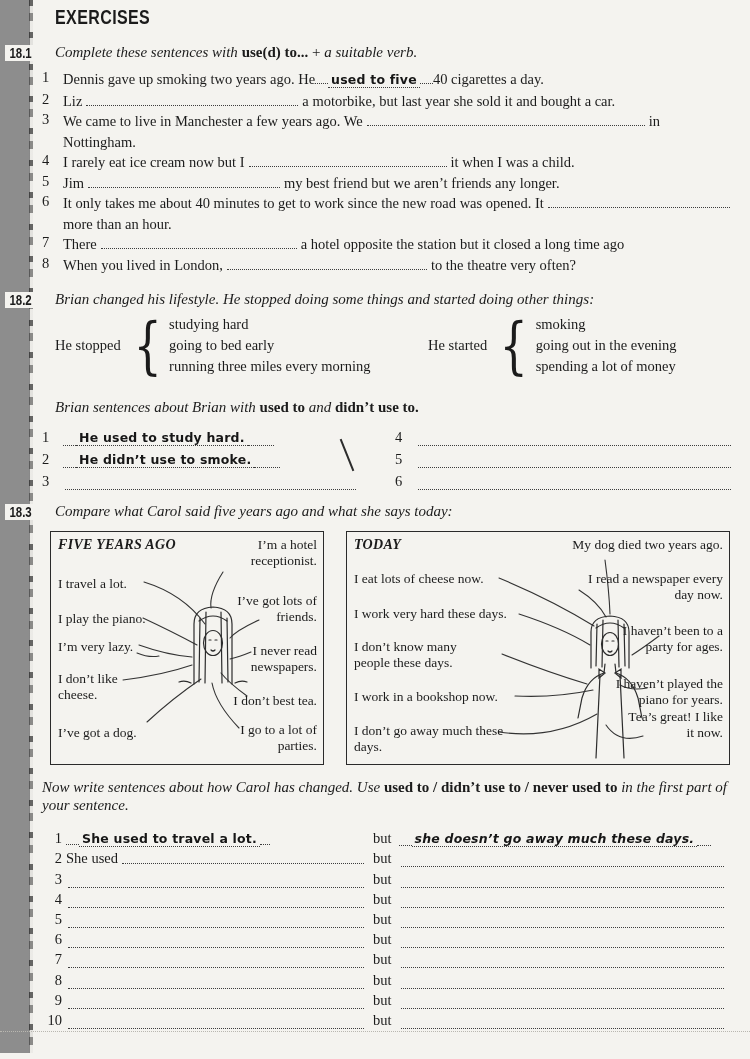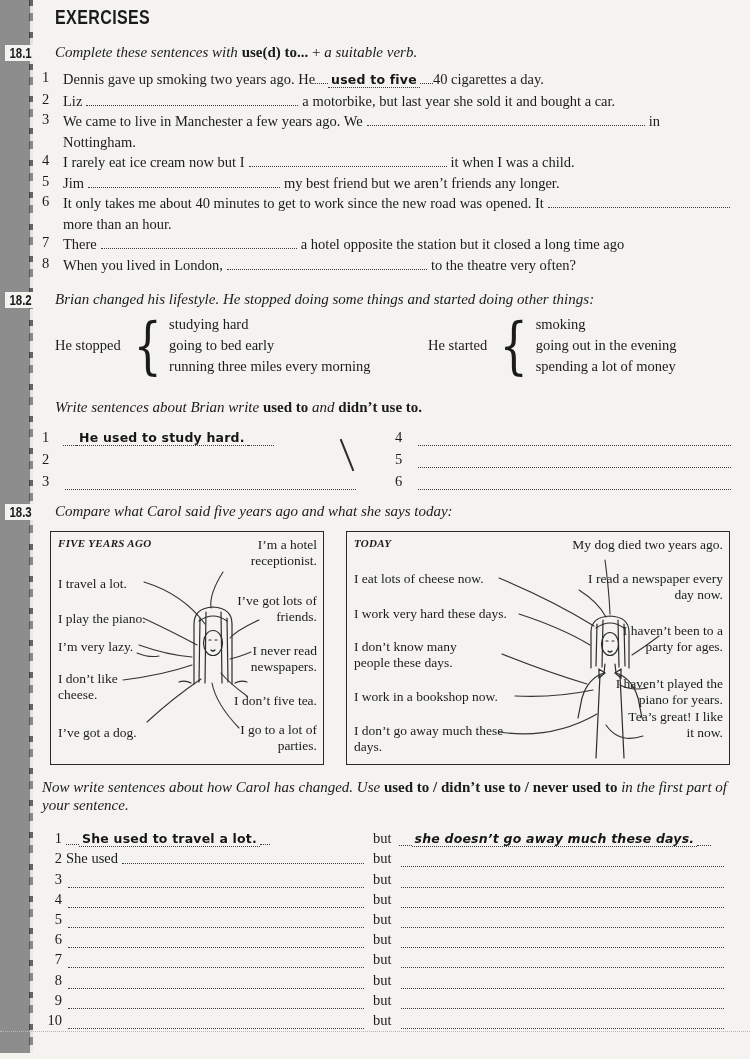--- a/index.html
+++ b/index.html
@@ -39,21 +39,21 @@
   .wnum{flex:none;width:15px;margin-right:6px;}
   .wbody{flex:1;display:flex;align-items:flex-end;}
   .dotfill{flex:1;height:13px;border-bottom:1.6px dotted #3c3c3c;margin:0 2px;}
   .slash{position:absolute;left:346px;top:438px;width:2px;height:34px;background:#2c2c2c;
          transform:rotate(-22deg);}
   
   .cbox{position:absolute;top:531px;height:232px;border:1.6px solid #2a2a2a;background:#f4f3ef;}
   .cbox svg{position:absolute;left:0;top:0;}
   .lbl{position:absolute;font-size:13.5px;line-height:15.5px;}
   .lbl.r{text-align:right;}
-  .btitle{position:absolute;font-size:11px;font-weight:700;font-style:italic;letter-spacing:.3px;}
+  .btitle{position:absolute;font-size:14px;font-weight:700;font-style:italic;letter-spacing:.3px;}
   
   .crows{position:absolute;left:42px;top:827px;width:692px;font-size:14.5px;}
   .crow{display:flex;align-items:flex-end;height:20.2px;}
   .cnum{flex:none;width:20px;text-align:right;margin-right:4px;}
   .lzone{flex:none;width:300px;display:flex;align-items:flex-start;}
   .bzone{flex:none;margin:0 7px;}
   .rzone{flex:1;display:flex;align-items:center;margin-right:8px;font-style:italic;}
   .bottomline{position:absolute;left:0;right:0;top:1031px;border-top:1.6px dotted #b9b7b0;}
 </style>
 </head>
@@ -117,32 +117,37 @@
   <div class="bgroup" style="left:428px;top:314px">
     <span class="blabel">He started</span>
     <span class="brace">{</span>
     <div class="bitems" id="startedItems">
         <div>smoking</div>
         <div>going out in the evening</div>
         <div>spending a lot of money</div>
       </div>
   </div>
 
-  <div class="instr" style="top:399px;width:680px" id="w182"><span class="it">Write sentences about Brian write </span><span class="bd">used to</span><span class="it"> and </span><span class="bd">didn’t use to.</span></div>
+  <div class="instr" style="top:399px;width:680px" id="w182"><span class="it">Brian sentences about Brian with </span><span class="bd">used to</span><span class="it"> and </span><span class="bd">didn’t use to.</span></div>
   <div class="wcol" style="left:42px;top:424px;width:316px" id="rows182L">
       <div class="wrow">
         <span class="wnum">1</span>
         <span class="wbody">
           <span class="dotsm"></span>
           <span class="hand">He used to study hard.</span>
           <span class="dotsm" style="width: 26px;"></span>
         </span>
       </div>
       <div class="wrow">
         <span class="wnum">2</span>
+        <span class="wbody">
+          <span class="dotsm"></span>
+          <span class="hand">He didn’t use to smoke.</span>
+          <span class="dotsm" style="width: 26px;"></span>
+        </span>
       </div>
       <div class="wrow">
         <span class="wnum">3</span>
         <span class="wbody">
           <span class="dotfill"></span>
         </span>
       </div>
     </div>
   <div class="wcol" style="left:395px;top:424px;width:338px" id="rows182R">
       <div class="wrow">
@@ -194,21 +199,21 @@
       </g>
     </svg>
     <div class="btitle" style="left:7px;top:5px">FIVE YEARS AGO</div>
     <div class="lbl r" style="right:6px;top:5px;width:120px">I’m a hotel receptionist.</div>
     <div class="lbl" style="left:7px;top:44px">I travel a lot.</div>
     <div class="lbl r" style="right:6px;top:61px;width:112px">I’ve got lots of friends.</div>
     <div class="lbl" style="left:7px;top:79px">I play the piano.</div>
     <div class="lbl" style="left:7px;top:107px">I’m very lazy.</div>
     <div class="lbl r" style="right:6px;top:111px;width:100px">I never read newspapers.</div>
     <div class="lbl" style="left:7px;top:139px;width:80px">I don’t like cheese.</div>
-    <div class="lbl r" style="right:6px;top:161px">I don’t five tea.</div>
+    <div class="lbl r" style="right:6px;top:161px">I don’t best tea.</div>
     <div class="lbl" style="left:7px;top:193px">I’ve got a dog.</div>
     <div class="lbl r" style="right:6px;top:190px;width:95px">I go to a lot of parties.</div>
   </div>
 
   <div class="cbox" style="left:346px;width:382px">
     <svg width="382" height="232" viewBox="0 0 382 232">
       <g stroke="#333" stroke-width="1.1" fill="none" stroke-linecap="round">
         <path d="M 258,28 Q 262,58 263,82"></path>
         <path d="M 152,46 Q 205,68 247,94"></path>
         <path d="M 232,58 Q 251,70 259,85"></path>

